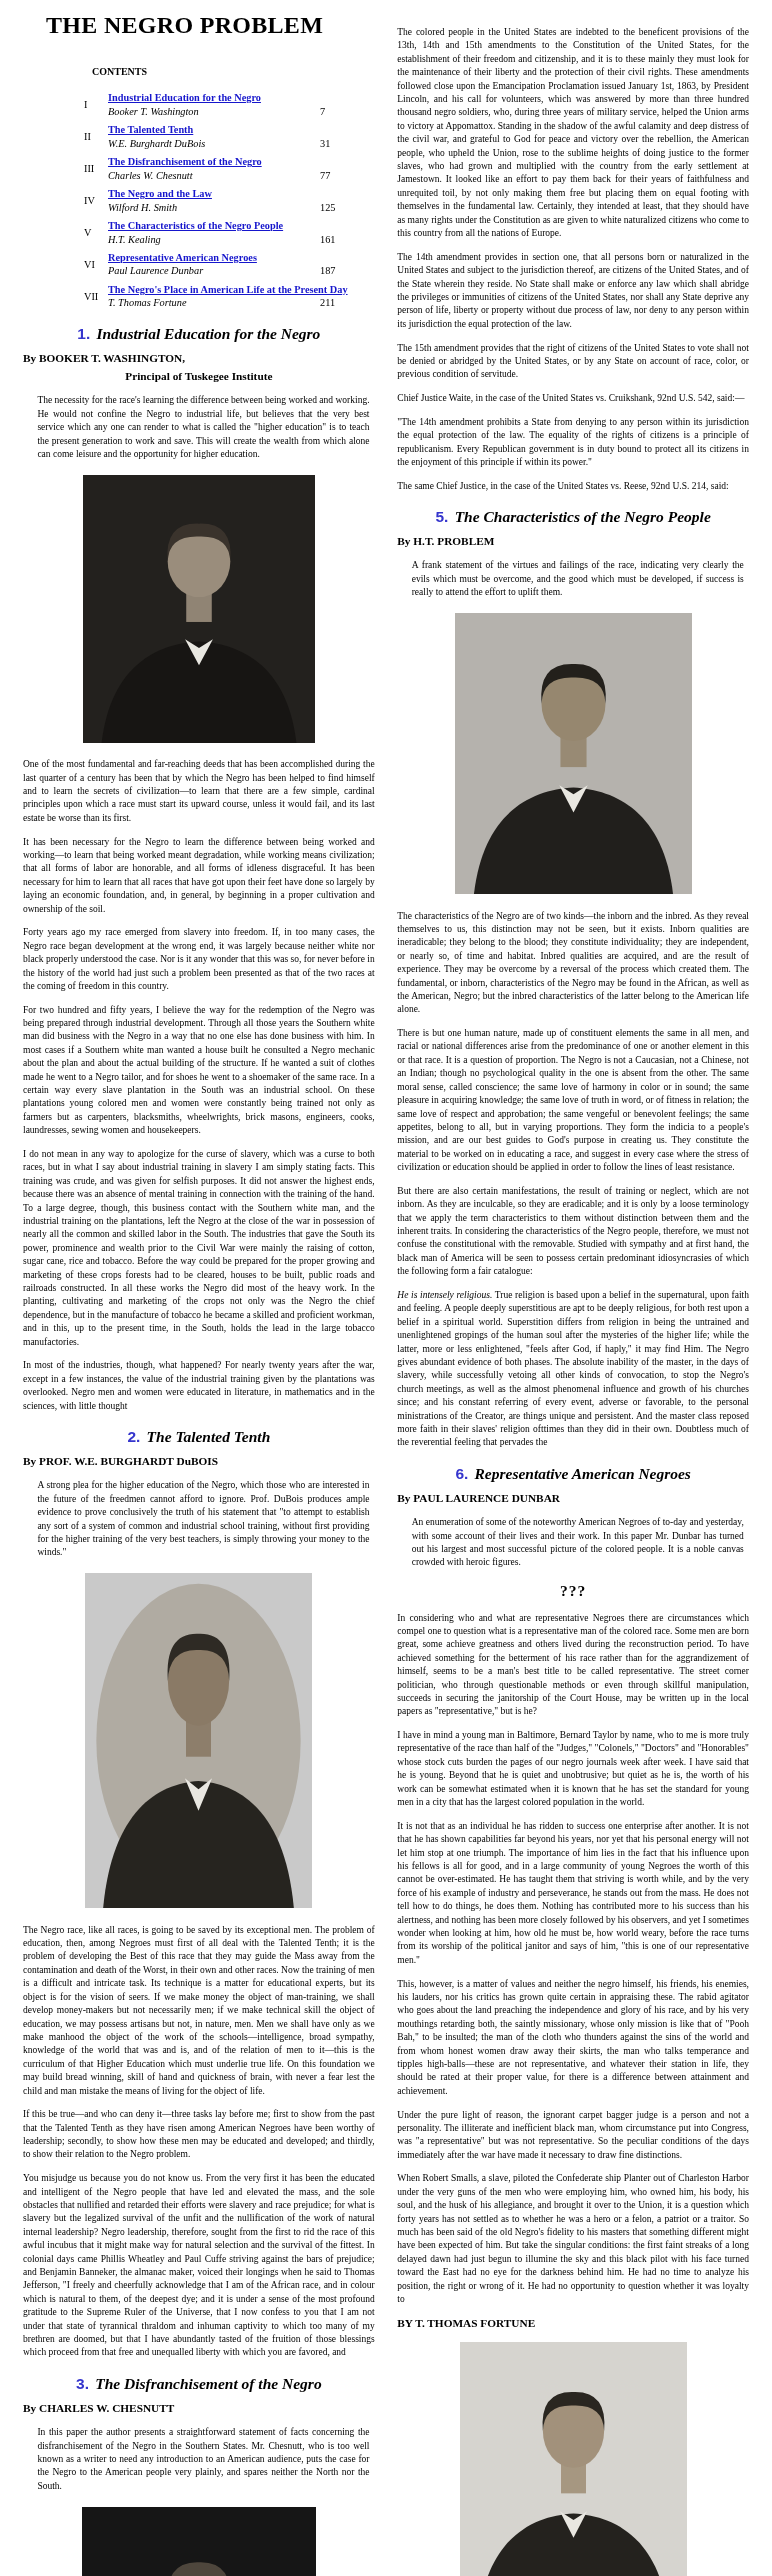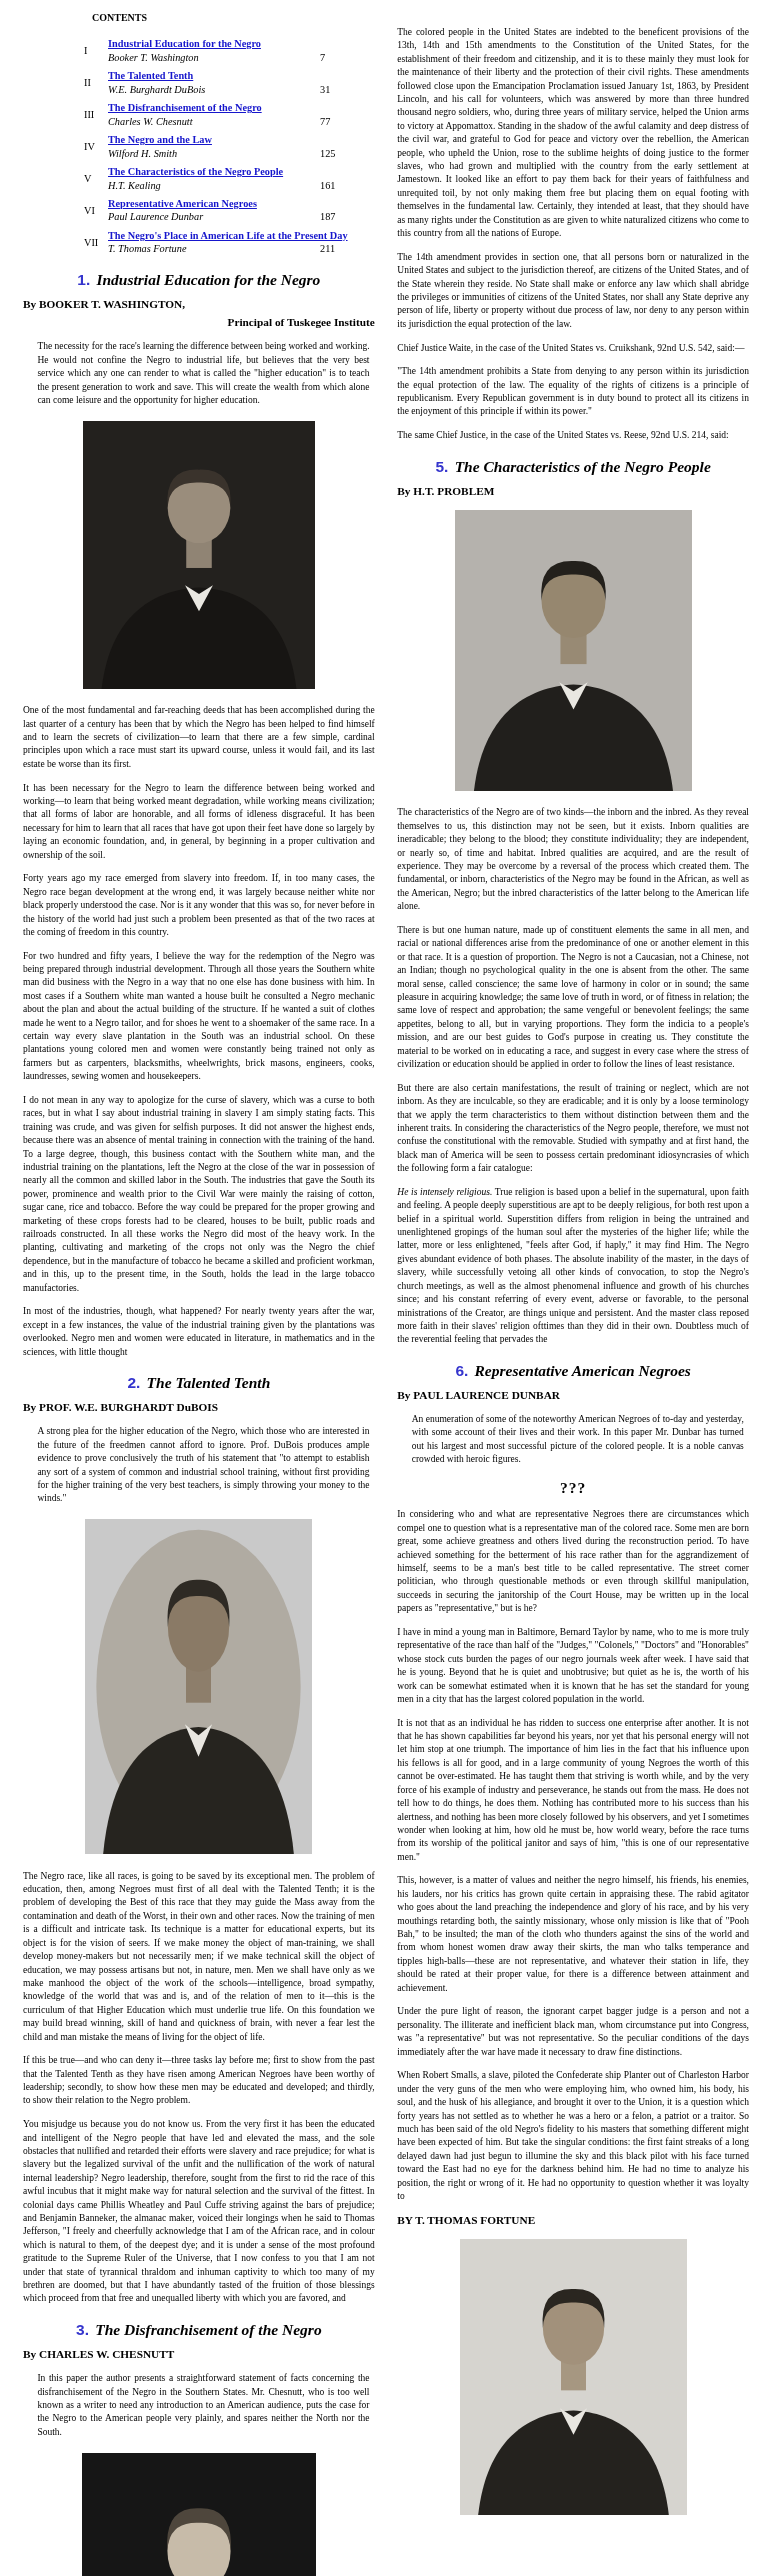--- a/index.html
+++ b/index.html
@@ -18,34 +18,35 @@
             font-size:10.3px;line-height:1.3;}
   .toc-num{grid-column:1;grid-row:1 / span 2;align-self:center;}
   .toc-link{grid-column:2 / span 2;grid-row:1;color:#1616cc;font-weight:700;text-decoration:underline;cursor:pointer;}
   .toc-author{grid-column:2;grid-row:2;font-style:italic;}
   .toc-page{grid-column:3;grid-row:2;}
 
   .ch-head{text-align:center;font-size:15.5px;margin:14.4px 0 3.1px;line-height:1.25;font-weight:700;}
   .ch-num{color:#3535cd;font-family:"Liberation Sans",sans-serif;font-style:normal;padding-right:6.2px;}
   .ch-title{font-style:italic;}
   .byline{text-align:left;font-size:11.3px;font-weight:700;margin:8.2px 0 0;}
-  .byline2{text-align:right;font-size:11.3px;font-weight:700;margin:6.2px 0 0;}
+  .byline2{text-align:center;font-size:11.3px;font-weight:700;margin:6.2px 0 0;}
   .summary{text-align:justify;font-size:9.5px;line-height:13.4px;margin:12.4px 5.2px 12.4px 14.4px;}
   .body-para{text-align:justify;font-size:9.5px;line-height:13.4px;margin:0 0 10.3px;}
   .photo{display:block;margin:13.4px auto 15.5px;}
   .photo svg{display:block;}
   .qmarks{text-align:center;font-size:15.5px;font-weight:700;letter-spacing:1px;margin:7.2px 0 11.3px;}
 </style>
 </head>
 <body>
 
 <div class="page">
 
   <div class="col col-left">
 
+    <h1 class="book-title">THE NEGRO PROBLEM</h1>
     <h2 class="contents-heading">CONTENTS</h2>
 
     <div class="toc">
 
         <div class="toc-item">
           <div class="toc-num">I</div>
           <a class="toc-link" href="#">Industrial Education for the Negro</a>
           <div class="toc-author">Booker T. Washington</div>
           <div class="toc-page">7</div>
         </div>
@@ -155,28 +156,30 @@
 
     </div>
 
   </div>
 
   <div class="col col-right">
 
     <div>
       <p class="body-para">The colored people in the United States are indebted to the beneficent provisions of the 13th, 14th and 15th amendments to the Constitution of the United States, for the establishment of their freedom and citizenship, and it is to these mainly they must look for the maintenance of their liberty and the protection of their civil rights. These amendments followed close upon the Emancipation Proclamation issued January 1st, 1863, by President Lincoln, and his call for volunteers, which was answered by more than three hundred thousand negro soldiers, who, during three years of military service, helped the Union arms to victory at Appomattox. Standing in the shadow of the awful calamity and deep distress of the civil war, and grateful to God for peace and victory over the rebellion, the American people, who upheld the Union, rose to the sublime heights of doing justice to the former slaves, who had grown and multiplied with the country from the early settlement at Jamestown. It looked like an effort to pay them back for their years of faithfulness and unrequited toil, by not only making them free but placing them on equal footing with themselves in the fundamental law. Certainly, they intended at least, that they should have as many rights under the Constitution as are given to white naturalized citizens who come to this country from all the nations of Europe.</p>
       <p class="body-para">The 14th amendment provides in section one, that all persons born or naturalized in the United States and subject to the jurisdiction thereof, are citizens of the United States, and of the State wherein they reside. No State shall make or enforce any law which shall abridge the privileges or immunities of citizens of the United States, nor shall any State deprive any person of life, liberty or property without due process of law, nor deny to any person within its jurisdiction the equal protection of the law.</p>
+      <p class="body-para">The 15th amendment provides that the right of citizens of the United States to vote shall not be denied or abridged by the United States, or by any State on account of race, color, or previous condition of servitude.</p>
       <p class="body-para">Chief Justice Waite, in the case of the United States vs. Cruikshank, 92nd U.S. 542, said:—</p>
       <p class="body-para">"The 14th amendment prohibits a State from denying to any person within its jurisdiction the equal protection of the law. The equality of the rights of citizens is a principle of republicanism. Every Republican government is in duty bound to protect all its citizens in the enjoyment of this principle if within its power."</p>
       <p class="body-para">The same Chief Justice, in the case of the United States vs. Reese, 92nd U.S. 214, said:</p>
     </div>
 
     <div>
       <h2 class="ch-head"><span class="ch-num">5.</span><span class="ch-title">The Characteristics of the Negro People</span></h2>
       <div class="byline">By H.T. PROBLEM</div>
+      <p class="summary">A frank statement of the virtues and failings of the race, indicating very clearly the evils which must be overcome, and the good which must be developed, if success is really to attend the effort to uplift them.</p>
       <div class="photo" title="H.T. Kealing portrait" style="width: 237px; height: 281px;">
           <svg xmlns="http://www.w3.org/2000/svg" viewBox="0 0 100 124" preserveAspectRatio="none" width="100%" height="100%">
     <rect width="100" height="124" fill="#b5b2ad"></rect>
 
     <rect x="44.5" y="52" width="11" height="16" fill="#96876f" opacity="0.92"></rect>
     <ellipse cx="50" cy="40" rx="13.5" ry="16.5" fill="#96876f"></ellipse>
     <path d="M36.5,40 Q35,22 50,22.5 Q65,22 63.5,40 Q63,28 50,28.5 Q37,28 36.5,40 Z" fill="#23201b"></path>
     <path d="M8,124 C12,88 32,78 50,77 C68,78 88,88 92,124 Z" fill="#211f1c"></path>
     <path d="M44,76 L50,88 L56,76 L50,80 Z" fill="#e9e7e1"></path>
   </svg>

